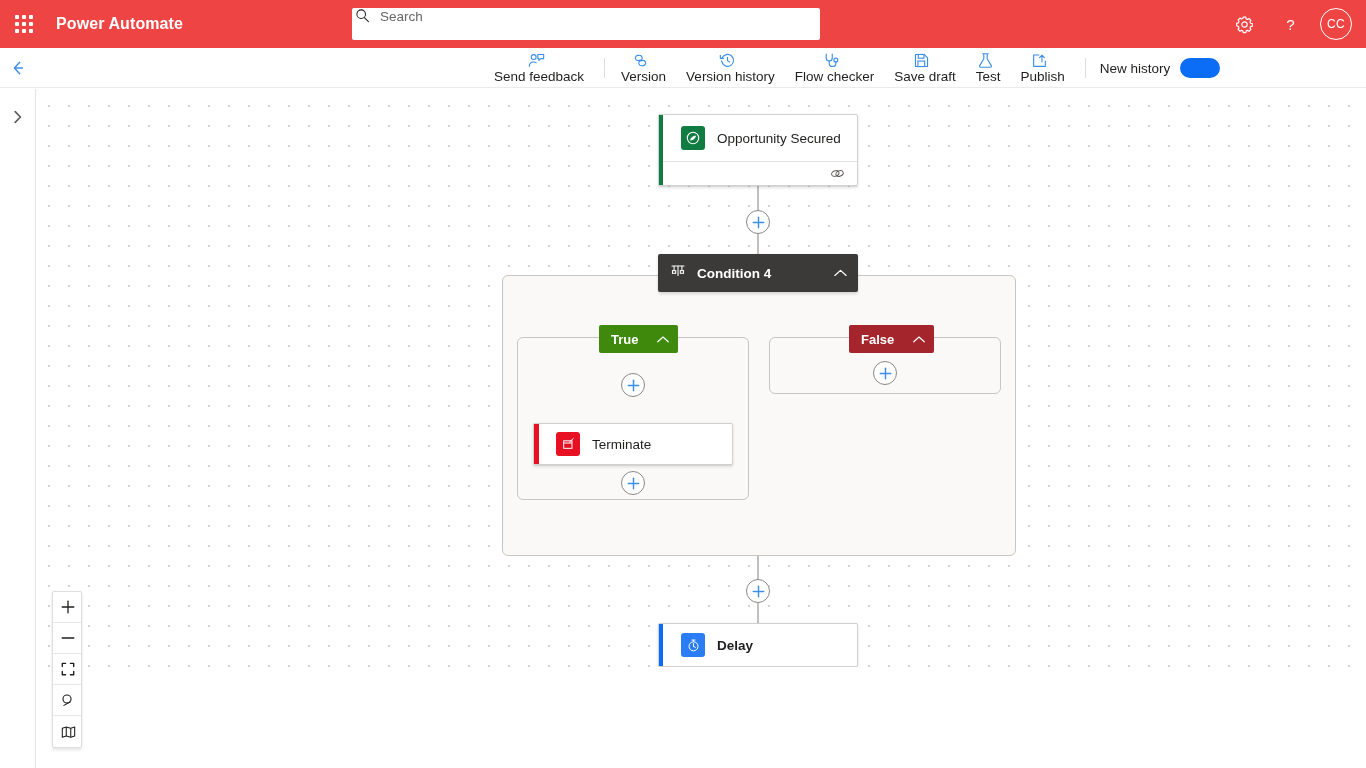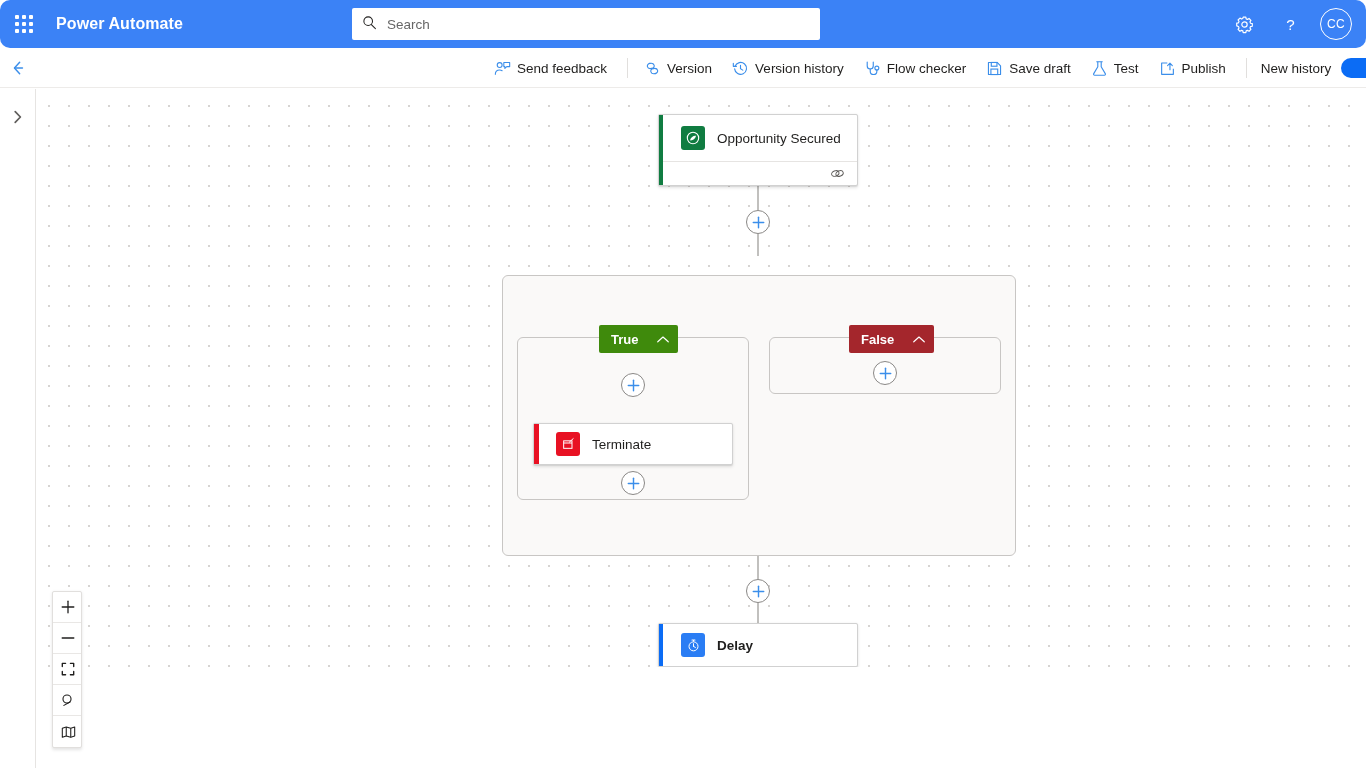--- a/index.html
+++ b/index.html
@@ -10,22 +10,22 @@
     overflow: hidden;
     font-family: "Liberation Sans", sans-serif;
     background: #ffffff;
     color: #201f1e;
   }
 
   
   .brandbar {
     position: absolute; top: 0; left: 0;
     width: 1366px; height: 48px;
-    background: #3b82f6;
-    display: flex; align-items: center; border-radius: 10px;
+    background: #ef4444;
+    display: flex; align-items: center;
   }
   .waffle {
     width: 48px; height: 48px;
     display: flex; align-items: center; justify-content: center;
     cursor: pointer;
   }
   .waffle-grid {
     display: grid;
     grid-template-columns: repeat(3, 4px);
     grid-template-rows: repeat(3, 4px);
@@ -38,22 +38,22 @@
     font-weight: bold;
     margin-left: 8px;
     letter-spacing: .1px;
     white-space: nowrap;
   }
   .searchwrap {
     position: absolute; left: 352px; top: 8px;
     width: 468px; height: 32px;
     background: #ffffff;
     border-radius: 2px;
-    display: flex; align-items: center;
-    padding: 0 10px;
+    display: flex; align-items: flex-start;
+    padding: 0 3px;
   }
   .searchwrap svg { flex: 0 0 auto; margin-right: 8px; }
   .searchwrap input {
     border: 0; outline: 0;
     font-family: "Liberation Sans", sans-serif;
     font-size: 13.5px;
     color: #201f1e;
     width: 100%;
     background: transparent;
   }
@@ -100,20 +100,21 @@
     display: flex; align-items: center;
   }
   .cmd-item {
     display: flex; align-items: center;
     height: 32px;
     padding: 0 8px;
     margin-right: 4px;
     border-radius: 2px;
     cursor: pointer;
     white-space: nowrap;
+    flex-direction: column;
   }
   .cmd-item .ci { margin-right: 6px; display: flex; align-items: center; }
   .cmd-item .cl { font-size: 13.5px; color: #201f1e; }
   .cmd-sep {
     width: 1px; height: 20px; background: #e1dfdd; margin: 0 8px;
   }
   .designer-toggle {
     display: flex; align-items: center; margin-left: 6px;
   }
   .designer-toggle .dl { font-size: 13.5px; color: #201f1e; margin-right: 10px; white-space: nowrap; }
@@ -474,20 +475,38 @@
       <div class="node-footer">
         <span>
           <svg width="15" height="13" viewBox="0 0 16 14">
             <ellipse cx="5.6" cy="7" rx="4.1" ry="2.9" fill="none" stroke="#605e5c" stroke-width="1.05" transform="rotate(-22 5.6 7)"></ellipse>
             <ellipse cx="10.2" cy="7" rx="4.1" ry="2.9" fill="none" stroke="#605e5c" stroke-width="1.05" transform="rotate(-22 10.2 7)"></ellipse>
           </svg>
         </span>
       </div>
     </div>
 
+    <div class="cond-header" style="left:622px; top:165px; width:200px;">
+      <span>
+        <svg width="16" height="16" viewBox="0 0 18 18">
+          <line x1="2.2" y1="3.4" x2="15.8" y2="3.4" stroke="#ffffff" stroke-width="1.2" stroke-linecap="round"></line>
+          <line x1="9" y1="3.4" x2="9" y2="14.6" stroke="#ffffff" stroke-width="1.2"></line>
+          <line x1="4.6" y1="3.4" x2="4.6" y2="8.4" stroke="#ffffff" stroke-width="1.2"></line>
+          <line x1="13.4" y1="3.4" x2="13.4" y2="8.4" stroke="#ffffff" stroke-width="1.2"></line>
+          <rect x="2.8" y="8.6" width="3.6" height="3" fill="none" stroke="#ffffff" stroke-width="1.2"></rect>
+          <rect x="11.6" y="8.6" width="3.6" height="3" fill="none" stroke="#ffffff" stroke-width="1.2"></rect>
+        </svg>
+      </span>
+      <span class="ch-label">Condition 4</span>
+      <span style="margin-left:auto;">
+        <svg width="15" height="10" viewBox="0 0 16 10">
+          <path d="M2 7.6 8 2.2l6 5.4" fill="none" stroke="#ffffff" stroke-width="1.35" stroke-linecap="round" stroke-linejoin="round"></path>
+        </svg>
+      </span>
+    </div>
 
     <div class="branch-chip" style="left:563px; top:236px; background:#3f8a0c;">
       <span class="bl">True</span>
       <span>
         <svg width="14" height="9" viewBox="0 0 16 10">
           <path d="M2 7.6 8 2.2l6 5.4" fill="none" stroke="#ffffff" stroke-width="1.35" stroke-linecap="round" stroke-linejoin="round"></path>
         </svg>
       </span>
     </div>
 

